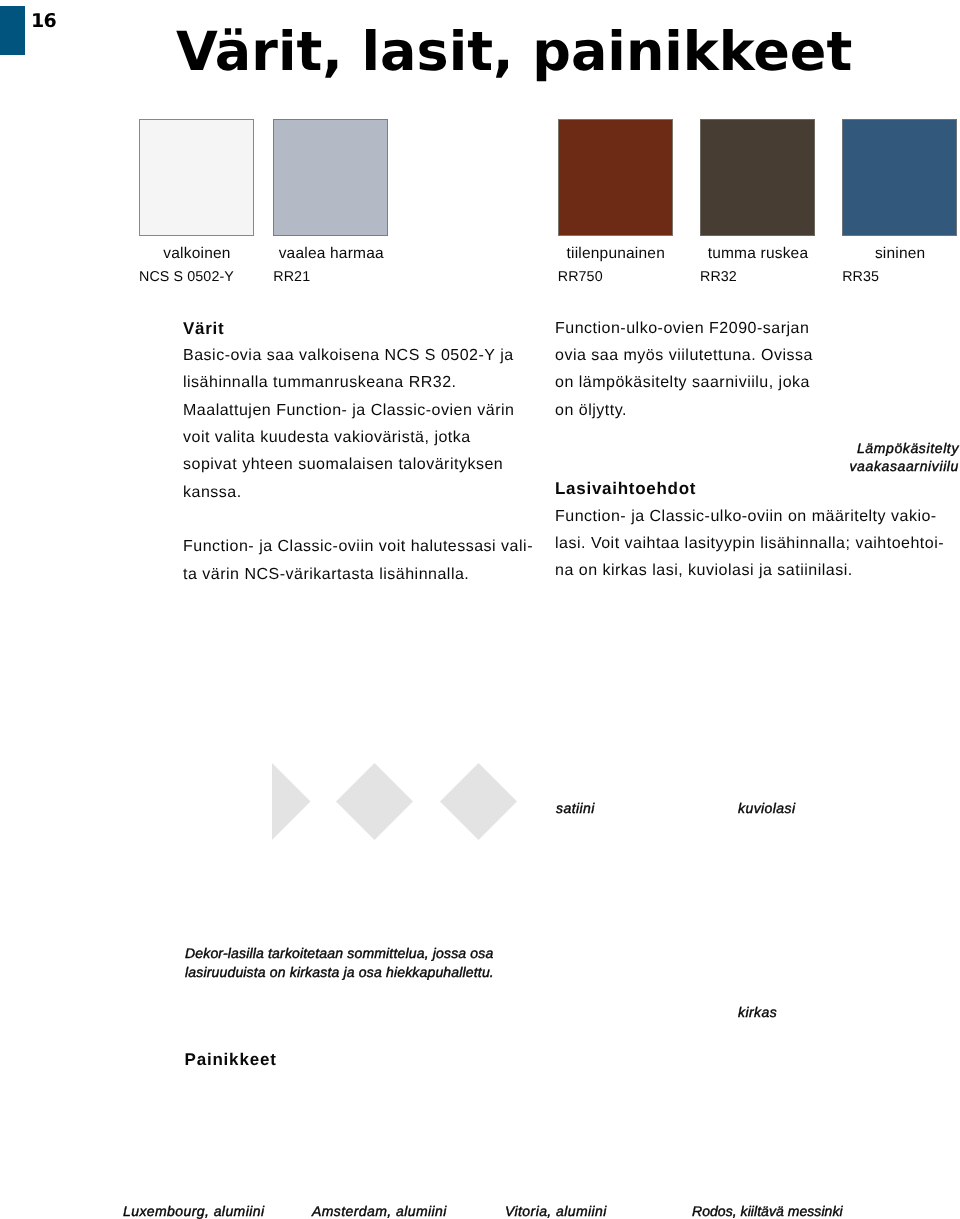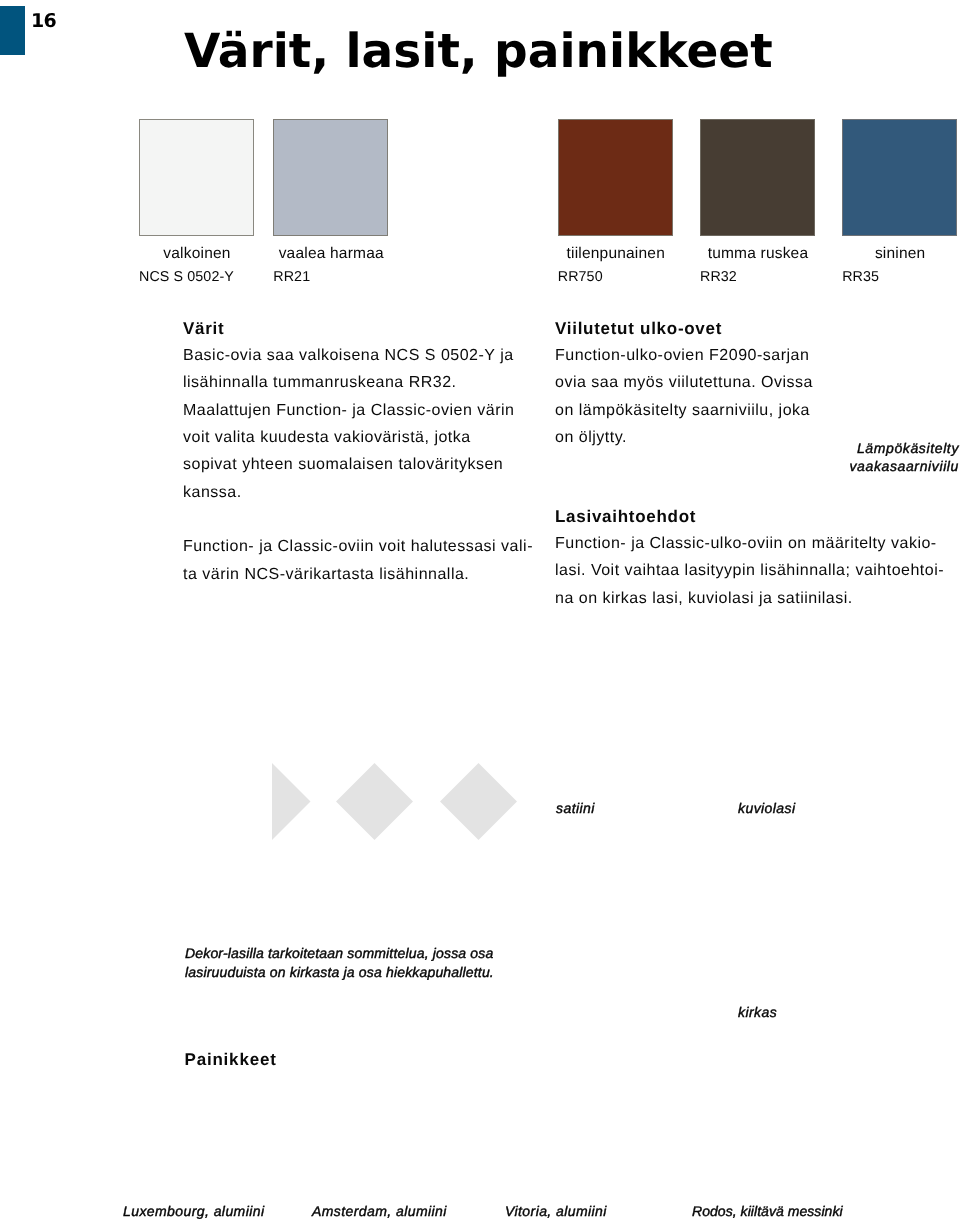--- a/index.html
+++ b/index.html
@@ -5,22 +5,22 @@
   html,body{margin:0;padding:0;}
   body{width:960px;height:1219px;background:#ffffff;
        font-family:"Liberation Sans",sans-serif;color:#0a0a0a;
        position:relative;overflow:hidden;
        -webkit-font-smoothing:antialiased;text-rendering:geometricPrecision;}
   .page{position:absolute;left:0;top:0;width:960px;height:1043px;
          transform:translateZ(0);will-change:transform;}
 
   #page-badge{position:absolute;left:0;top:6px;width:25px;height:49px;}
   #page-number{position:absolute;left:31px;top:12px;font-family:"DejaVu Sans",sans-serif;font-size:19px;font-weight:bold;line-height:19px;letter-spacing:-0.6px;color:#000;}
-  #page-title{position:absolute;left:184px;top:32px;font-family:"DejaVu Sans",sans-serif;
-              font-size:47px;font-weight:bold;line-height:40px;white-space:nowrap;color:#000;}
+  #page-title{position:absolute;left:176px;top:32px;font-family:"DejaVu Sans",sans-serif;
+              font-size:54px;font-weight:bold;line-height:40px;white-space:nowrap;color:#000;}
 
   #swatch-row{position:absolute;left:131px;top:119px;width:824px;height:175px;}
   .swatch{position:absolute;top:0;width:116px;}
   .sw1{left:8px;} .sw2{left:142.24px;} .sw3{left:284.48px;}
   .sw4{left:426.72px;} .sw5{left:568.96px;} .sw6{left:711.2px;}
   .swatch-chip{width:115px;height:117px;box-sizing:border-box;}
   .swatch-name{font-size:15.5px;line-height:16px;text-align:center;margin-top:9.5px;white-space:nowrap;letter-spacing:0.2px;}
   .swatch-code{font-size:14.3px;line-height:16px;text-align:left;margin-top:7.5px;letter-spacing:0.1px;}
 
   .col{position:absolute;font-size:16px;line-height:27.35px;letter-spacing:0.5px;}
@@ -96,21 +96,20 @@
         <div class="ln">kanssa.</div>
       </div>
     <div class="gap"></div>
     <div>
         <div class="ln">Function- ja Classic-oviin voit halutessasi vali-</div>
         <div class="ln">ta värin NCS-värikartasta lisähinnalla.</div>
       </div>
   </div>
 
   <div class="col" id="col-right">
-    <div class="h">Viilutetut ulko-ovet</div>
     <div>
         <div class="ln">Function-ulko-ovien F2090-sarjan</div>
         <div class="ln">ovia saa myös viilutettuna. Ovissa</div>
         <div class="ln">on lämpökäsitelty saarniviilu, joka</div>
         <div class="ln">on öljytty.</div>
       </div>
     <div class="gap2"></div>
     <div class="h">Lasivaihtoehdot</div>
     <div>
         <div class="ln">Function- ja Classic-ulko-oviin on määritelty vakio-</div>

